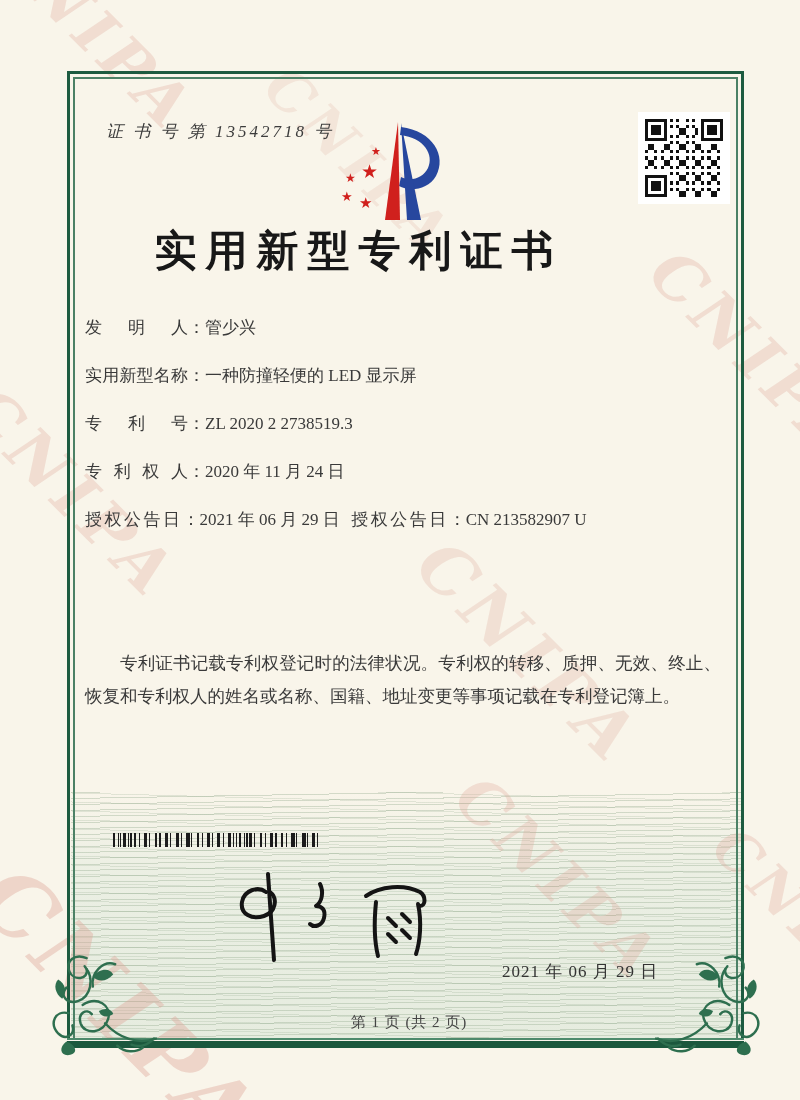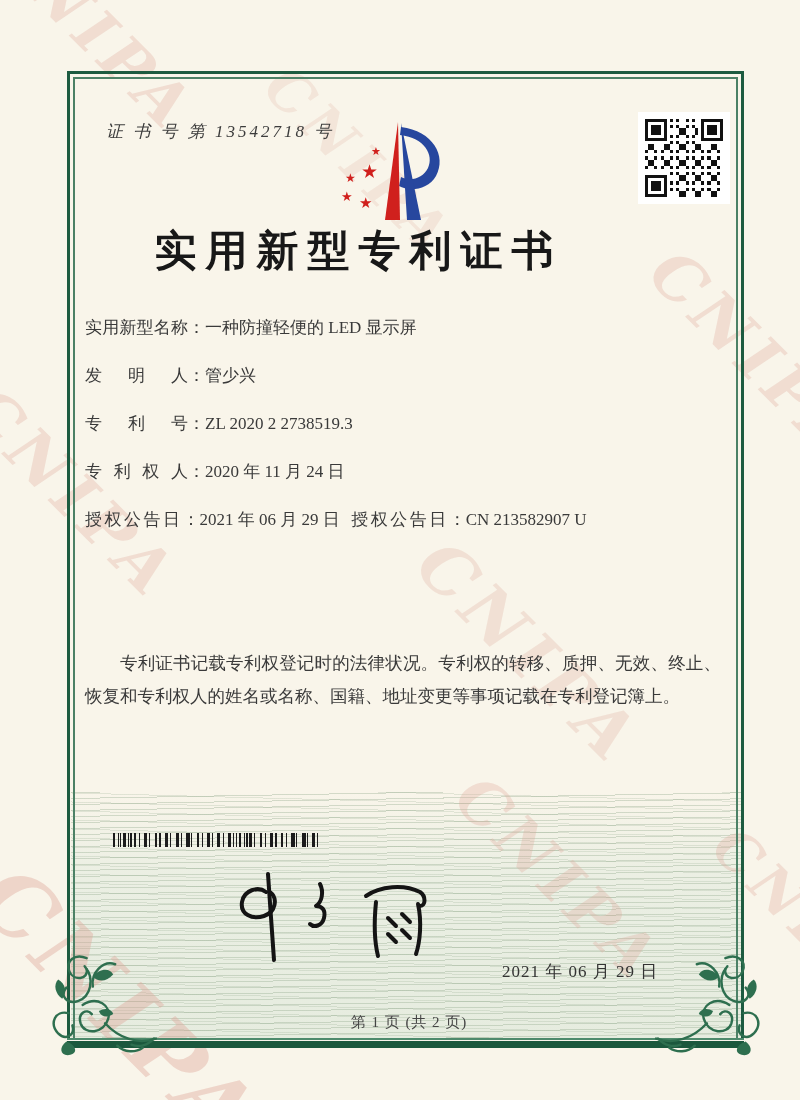--- a/index.html
+++ b/index.html
@@ -334,24 +334,24 @@
           <rect x="17" y="24" width="1" height="1" fill="#111"></rect>
           <rect x="21" y="24" width="1" height="1" fill="#111"></rect>
           <rect x="22" y="24" width="1" height="1" fill="#111"></rect>
         </svg>
     </div>
 
     <div class="title">实用新型专利证书</div>
 
     <div class="fields">
       <div class="frow">
+        <span class="flabel">发明人</span><span>：</span><span>管少兴</span>
+      </div>
+      <div class="frow">
         <span class="flabel">实用新型名称</span><span>：</span><span>一种防撞轻便的 LED 显示屏</span>
-      </div>
-      <div class="frow">
-        <span class="flabel">发明人</span><span>：</span><span>管少兴</span>
       </div>
       <div class="frow">
         <span class="flabel">专利号</span><span>：</span><span>ZL 2020 2 2738519.3</span>
       </div>
       <div class="frow">
         <span class="flabel">专利权人</span><span>：</span><span>2020 年 11 月 24 日</span>
       </div>
       <div class="grant-row">
         <span class="grant-a">
           <span class="glabel">授权公告日</span><span>：</span><span>2021 年 06 月 29 日</span>

